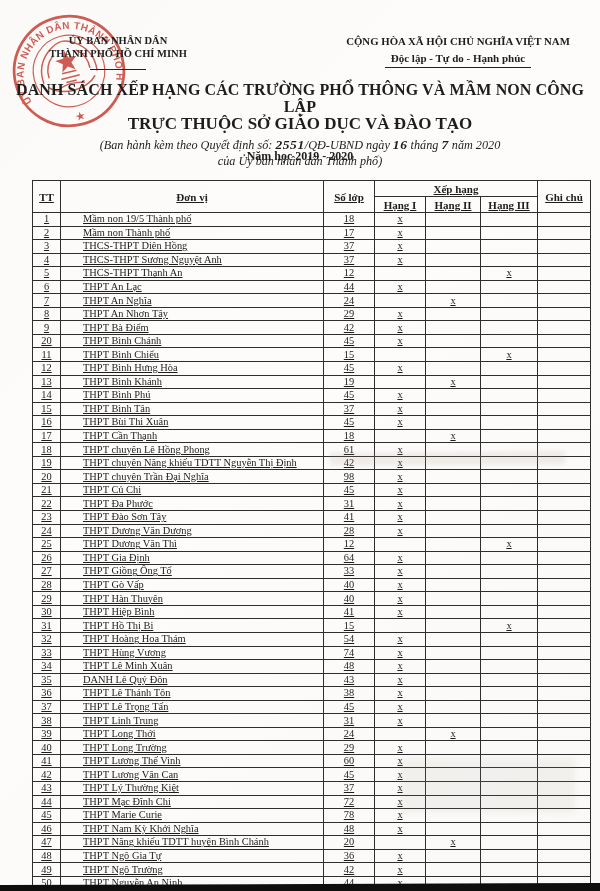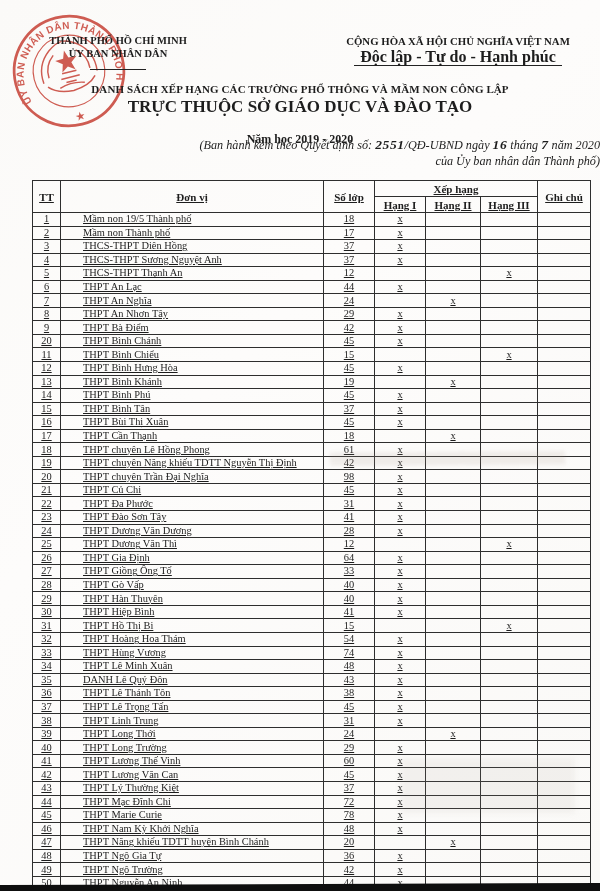--- a/index.html
+++ b/index.html
@@ -11,29 +11,29 @@
     color:#1d1d1d;
   }
   .page { position:absolute; inset:0; }
 
   
   .hdr-left { position:absolute; top:34px; left:12px; width:212px; text-align:center;
               font-weight:bold; font-size:10.5px; line-height:13px; }
   .hdr-left .u-line { display:inline-block; width:56px; border-bottom:1.2px solid #222; margin-top:3px; }
   .hdr-right { position:absolute; top:34px; left:334px; width:248px; text-align:center; }
   .hdr-right .l1 { font-weight:bold; font-size:10.8px; line-height:14px; }
-  .hdr-right .l2 { font-weight:bold; font-size:16px; line-height:15px;
+  .hdr-right .l2 { font-weight:bold; font-size:11px; line-height:15px;
                    display:inline-block; border-bottom:1.3px solid #222; padding:0 6px 1px 6px; }
 
   .title-block { position:absolute; top:81px; left:0; width:600px; text-align:center; }
-  .title-block .t1 { font-weight:bold; font-size:11px; line-height:17px; letter-spacing:.1px; }
+  .title-block .t1 { font-weight:bold; font-size:16px; line-height:17px; letter-spacing:.1px; }
   .title-block .t2 { font-weight:bold; font-size:17px; line-height:17px; }
   .title-block .t3 { font-weight:bold; font-size:12px; line-height:16px; margin-top:16px; }
 
-  .note-block { position:absolute; top:137px; left:0; width:600px; text-align:right;
+  .note-block { position:absolute; top:137px; left:0; width:600px; text-align:center;
                 font-style:italic; font-size:12.2px; line-height:16px; }
   .hand { font-weight:bold; font-size:13.5px; letter-spacing:.6px; }
 
   
   .seal { position:absolute; top:12px; left:10px; width:118px; height:118px;
           transform:rotate(-14deg); opacity:.82; pointer-events:none; }
 
   
   .tbl-wrap { position:absolute; top:180px; left:32px; width:558px; }
   table { border-collapse:collapse; width:558px; table-layout:fixed;text-decoration:underline; }
@@ -82,22 +82,22 @@
       <path d="M 33 66 Q 40 74 56 75 Q 72 74 79 66"></path>
       <path d="M 36 58 Q 35 46 45 38"></path>
       <path d="M 76 58 Q 77 46 67 38"></path>
       <path d="M 44 70 Q 56 66 68 70"></path>
       <path d="M 47 62 h 18 M 49 57 h 14 M 51 66 h 10"></path>
     </g>
     <path fill="#c53a2e" d="M 56 36 l 2.6 7.4 7.8 .2 -6.2 4.8 2.2 7.5 -6.4 -4.4 -6.4 4.4 2.2 -7.5 -6.2 -4.8 7.8 -.2 z"></path>
   </svg>
 
   <div class="hdr-left">
+    <div>ỦY BAN NHÂN DÂN</div>
     <div>THÀNH PHỐ HỒ CHÍ MINH</div>
-    <div>ỦY BAN NHÂN DÂN</div>
     <span class="u-line"></span>
   </div>
 
   <div class="hdr-right">
     <div class="l1">CỘNG HÒA XÃ HỘI CHỦ NGHĨA VIỆT NAM</div>
     <div><span class="l2">Độc lập - Tự do - Hạnh phúc</span></div>
   </div>
 
   <div class="title-block">
     <div class="t1">DANH SÁCH XẾP HẠNG CÁC TRƯỜNG PHỔ THÔNG VÀ MẦM NON CÔNG LẬP</div>

